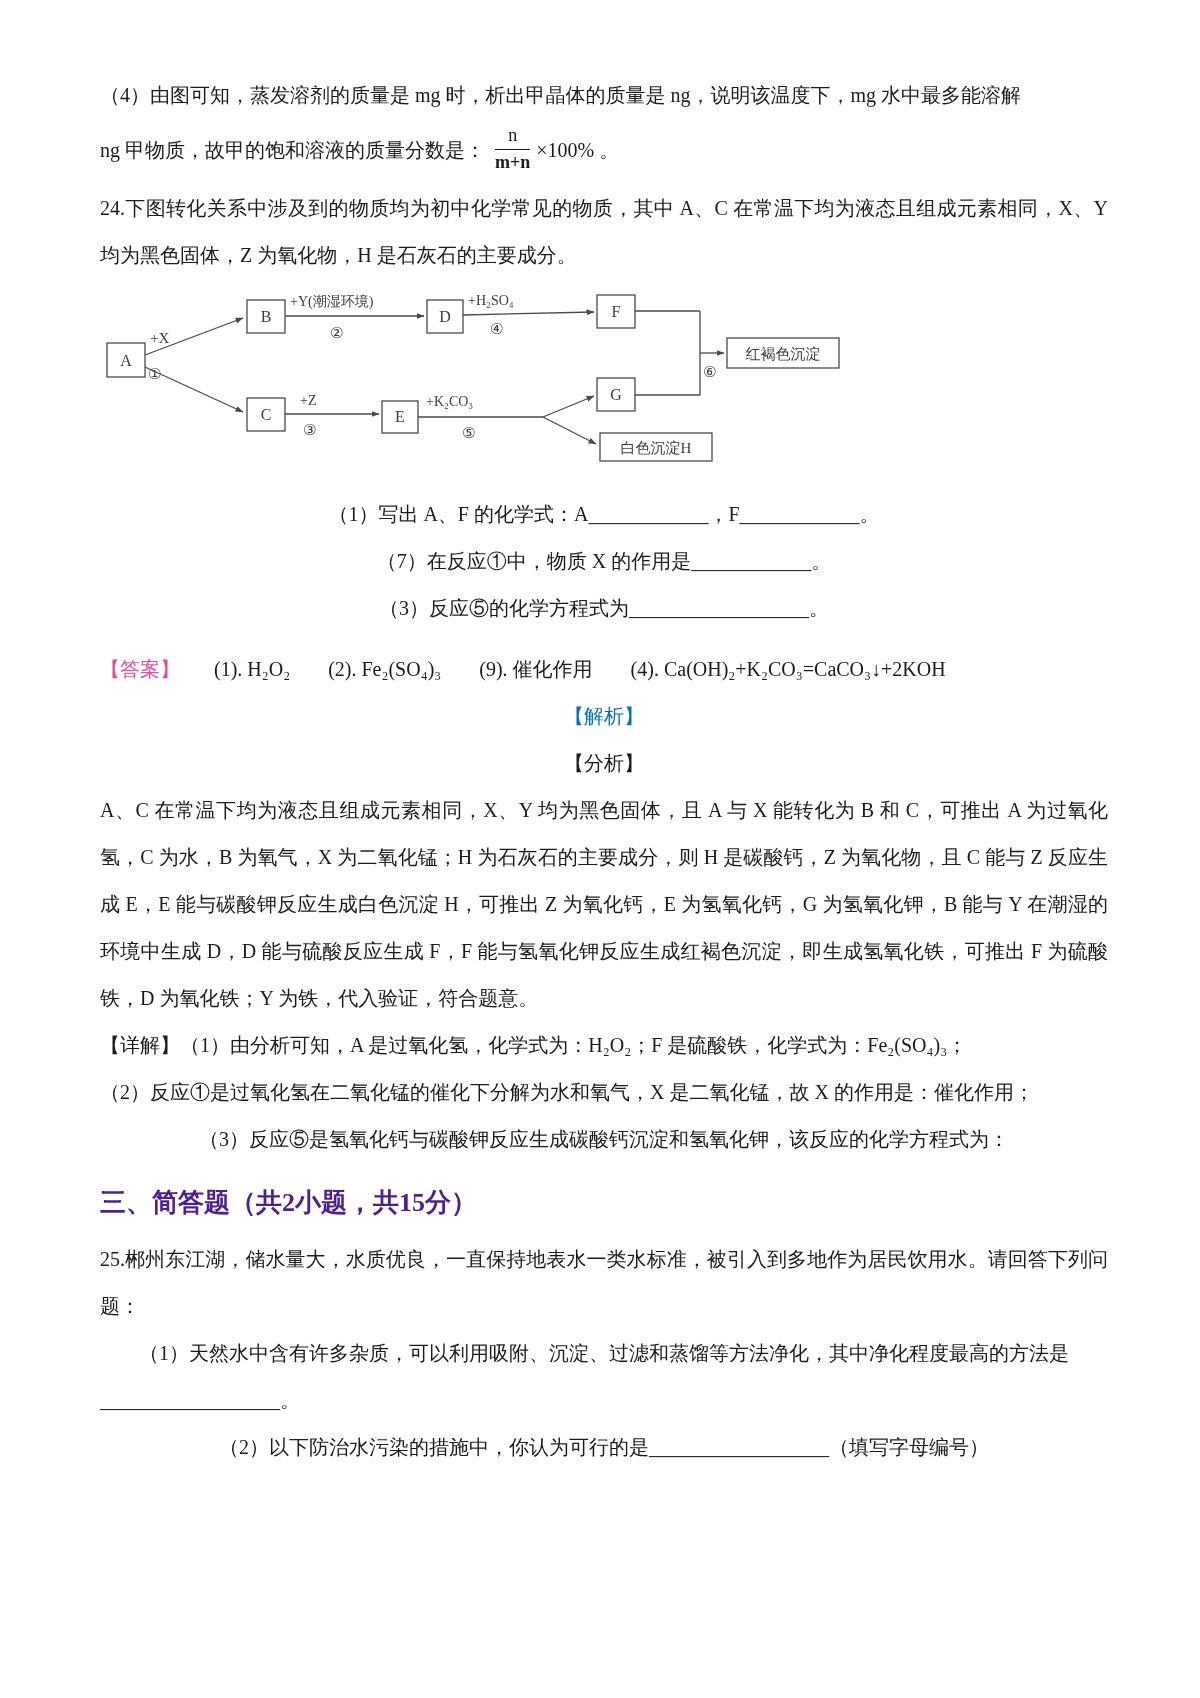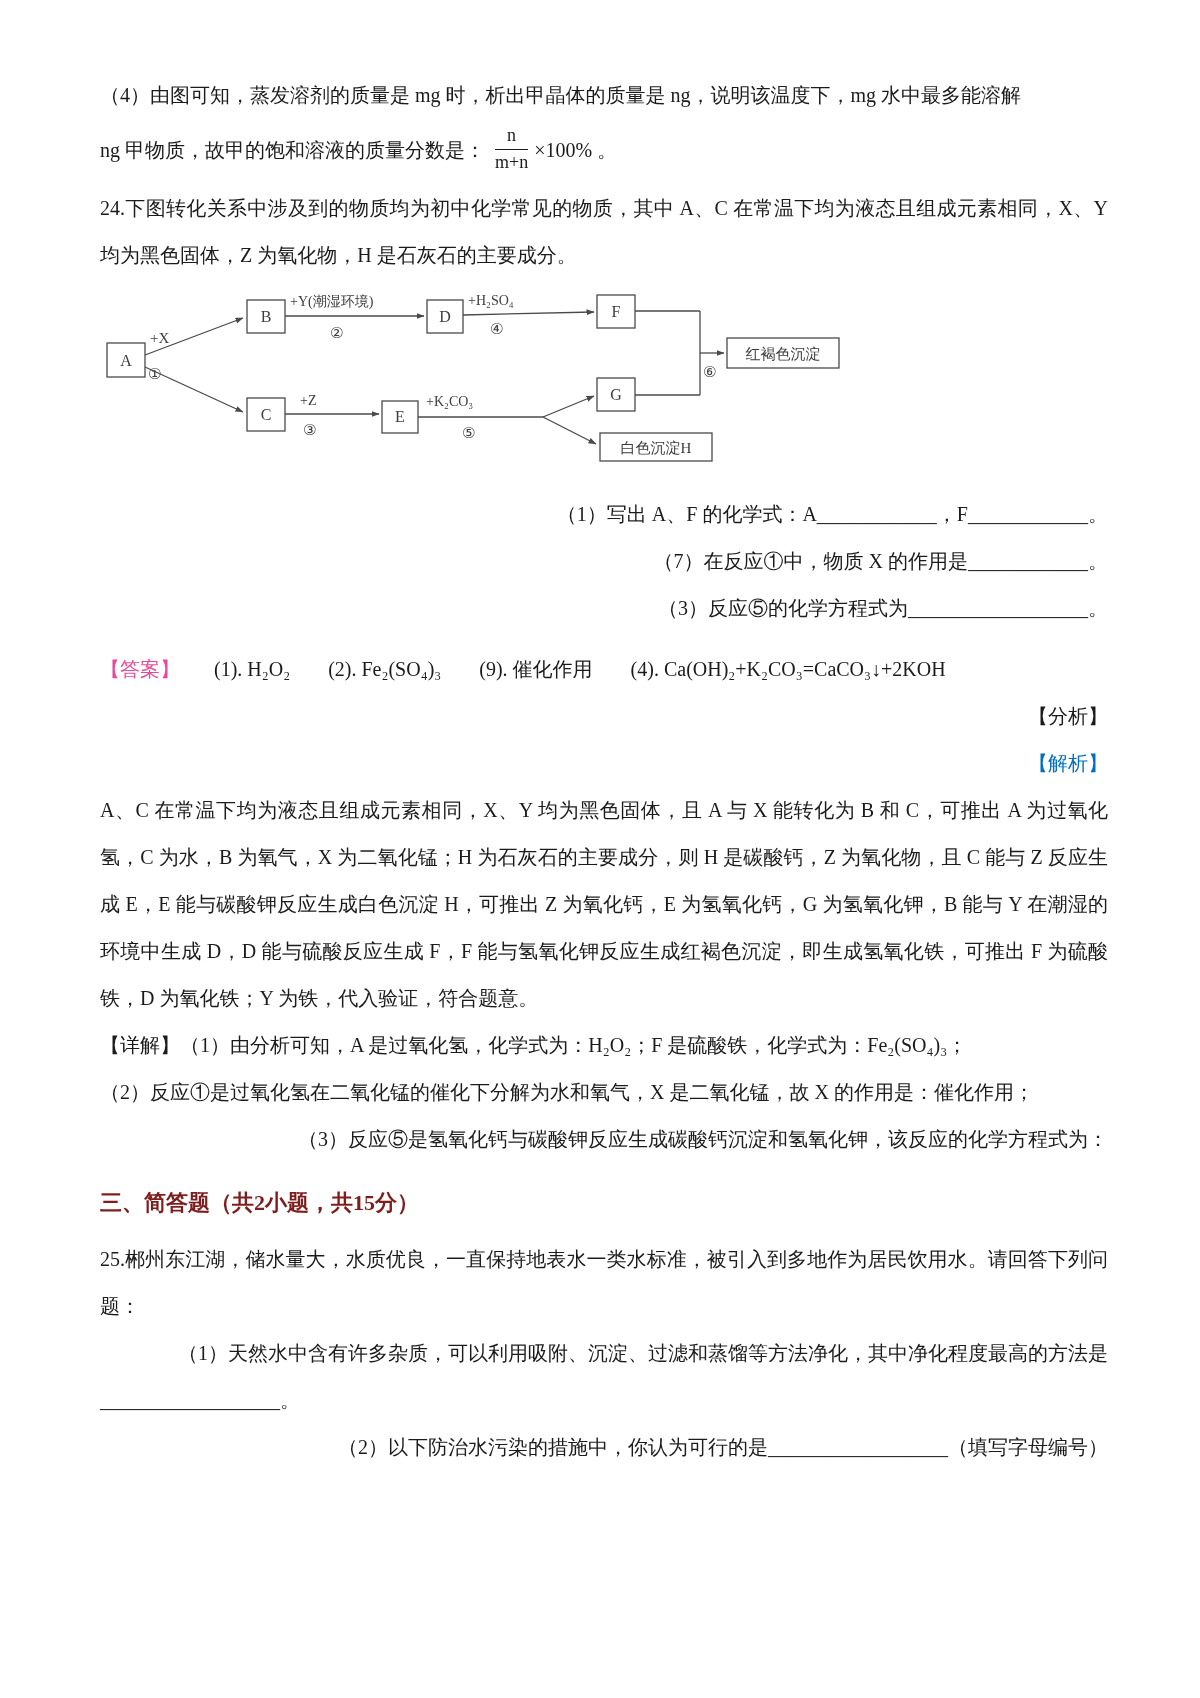--- a/index.html
+++ b/index.html
@@ -12,50 +12,50 @@
     padding: 72px 92px 60px 100px;
     font-family: "Liberation Serif", "DejaVu Serif", serif;
     font-size: 20px;
     color: #1b1b1b;
   }
   .para {
     margin: 0;
     line-height: 47px;
     text-align: justify;
   }
-  .para.nojust { text-align: right; }
+  .para.nojust { text-align: center; }
   .frac-line {
     line-height: 62px;
     margin-bottom: 4px;
     text-align: left;
   }
   .frac {
     display: inline-block;
     vertical-align: middle;
     text-align: center;
     font-size: 18px;
     line-height: 1.2;
     margin: 0 6px 6px 10px;
   }
   .frac-num { display:block; border-bottom: 1.5px solid #1b1b1b; padding: 0 10px 2px; }
-  .frac-den { display:block; padding-top: 2px; }
+  .frac-den { display:block; padding-top: 2px; font-weight: bold; }
   .diagram-wrap { margin: 6px 0 14px 0; }
   .diagram-wrap svg { display:block; }
   .svgtext { font-family: "Liberation Serif", "DejaVu Serif", "DejaVu Sans", serif; fill:#3d3d3d; }
   .answer-line { margin-top: 14px; text-align: left; }
   .label-red { color:#ec4899; margin-right: 34px; }
   .label-blue { color:#0070c0; }
   .answer-item { margin-right: 38px; white-space: nowrap; }
   .answer-item:last-child { margin-right: 6px; }
   .section-heading {
-    font-size: 22px;
+    font-size: 26px;
     font-weight: bold;
     margin: 16px 0 10px 0;
     line-height: 47px;
-    color: #7f1d1d;
+    color: #4c1d95;
   }
   .blank-line { text-align:left; }
 </style>
 </head>
 <body>
 
 <div class="page">
 
   <p class="para">（4）由图可知，蒸发溶剂的质量是 mg 时，析出甲晶体的质量是 ng，说明该温度下，mg 水中最多能溶解</p>
 
@@ -138,23 +138,23 @@
   </div>
 
   <p class="para nojust">（1）写出 A、F 的化学式：A____________，F____________。</p>
   <p class="para nojust">（7）在反应①中，物质 X 的作用是____________。</p>
   <p class="para nojust">（3）反应⑤的化学方程式为__________________。</p>
 
   <p class="para answer-line">
     <span class="label-red">【答案】</span><span class="answer-item">(1). H₂O₂</span><span class="answer-item">(2). Fe₂(SO₄)₃</span><span class="answer-item">(9). 催化作用</span><span class="answer-item">(4). Ca(OH)₂+K₂CO₃=CaCO₃↓+2KOH</span>
   </p>
 
+  <p class="para nojust"><span class="label-blue">【解析】</span></p>
+
   <p class="para nojust">【分析】</p>
-
-  <p class="para nojust"><span class="label-blue">【解析】</span></p>
 
   <p class="para">A、C 在常温下均为液态且组成元素相同，X、Y 均为黑色固体，且 A 与 X 能转化为 B 和 C，可推出 A 为过氧化氢，C 为水，B 为氧气，X 为二氧化锰；H 为石灰石的主要成分，则 H 是碳酸钙，Z 为氧化物，且 C 能与 Z 反应生成 E，E 能与碳酸钾反应生成白色沉淀 H，可推出 Z 为氧化钙，E 为氢氧化钙，G 为氢氧化钾，B 能与 Y 在潮湿的环境中生成 D，D 能与硫酸反应生成 F，F 能与氢氧化钾反应生成红褐色沉淀，即生成氢氧化铁，可推出 F 为硫酸铁，D 为氧化铁；Y 为铁，代入验证，符合题意。</p>
 
   <p class="para">【详解】（1）由分析可知，A 是过氧化氢，化学式为：H₂O₂；F 是硫酸铁，化学式为：Fe₂(SO₄)₃；</p>
   <p class="para">（2）反应①是过氧化氢在二氧化锰的催化下分解为水和氧气，X 是二氧化锰，故 X 的作用是：催化作用；</p>
   <p class="para nojust">（3）反应⑤是氢氧化钙与碳酸钾反应生成碳酸钙沉淀和氢氧化钾，该反应的化学方程式为：</p>
 
   <h3 class="section-heading">三、简答题（共2小题，共15分）</h3>
 
   <p class="para">25.郴州东江湖，储水量大，水质优良，一直保持地表水一类水标准，被引入到多地作为居民饮用水。请回答下列问题：</p>

